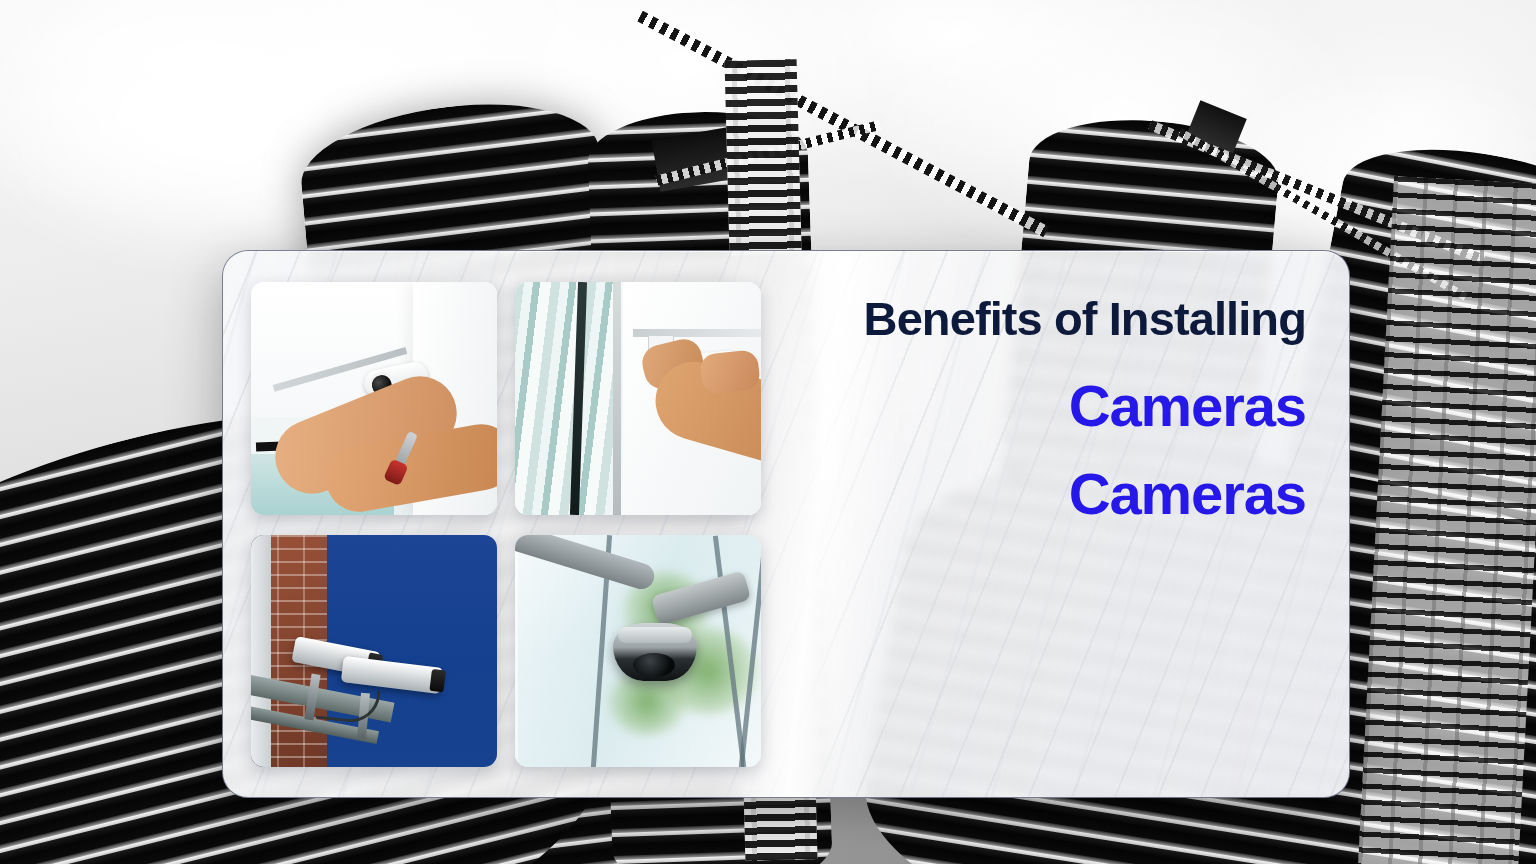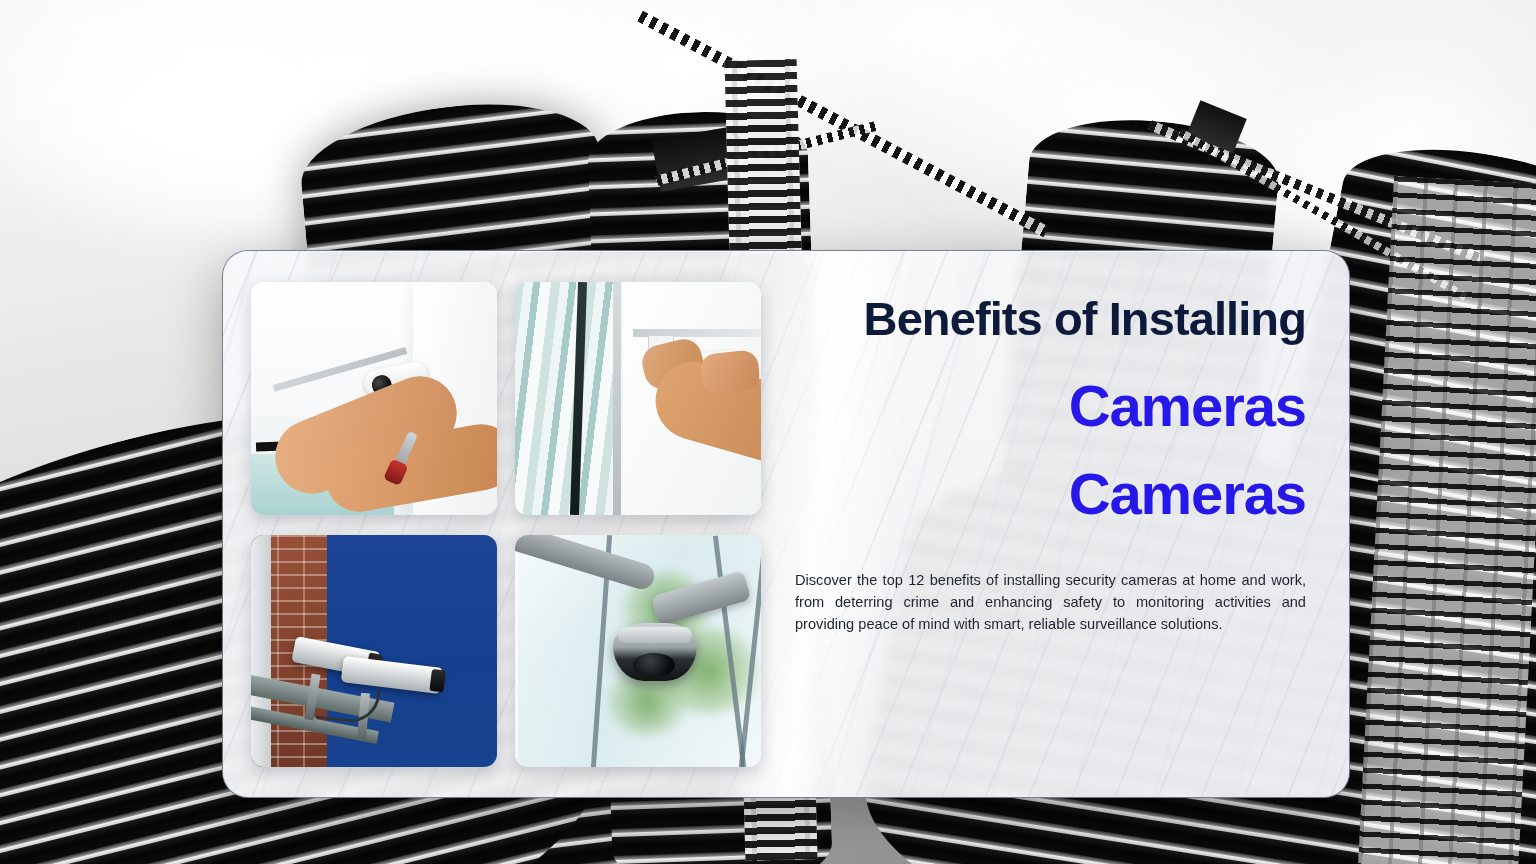--- a/index.html
+++ b/index.html
@@ -438,19 +438,18 @@
           <div class="brkt"></div>
           <div class="dome"></div>
         </div>
 
       </div>
 
       <div class="copy">
         <div class="h-line1">Benefits of Installing</div>
         <div class="h-line2">Cameras</div>
         <div class="h-line3">Cameras</div>
-        <p class="body-copy">Discover the top 12 benefits of installing security cameras at home and work, from deterring crime and enhancing safety to monitoring activities and providing peace of mind with smart, reliable surveillance solutions.</p>
       </div>
 
     </div>
   </div>
 
 </div>
 
 </body></html>

